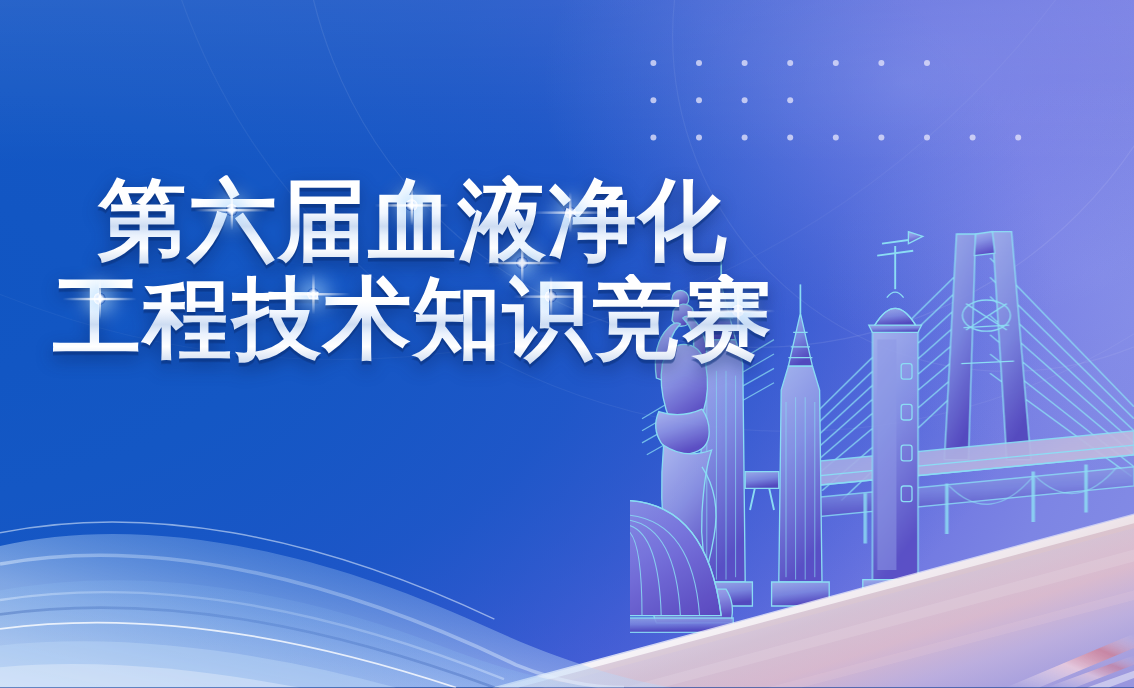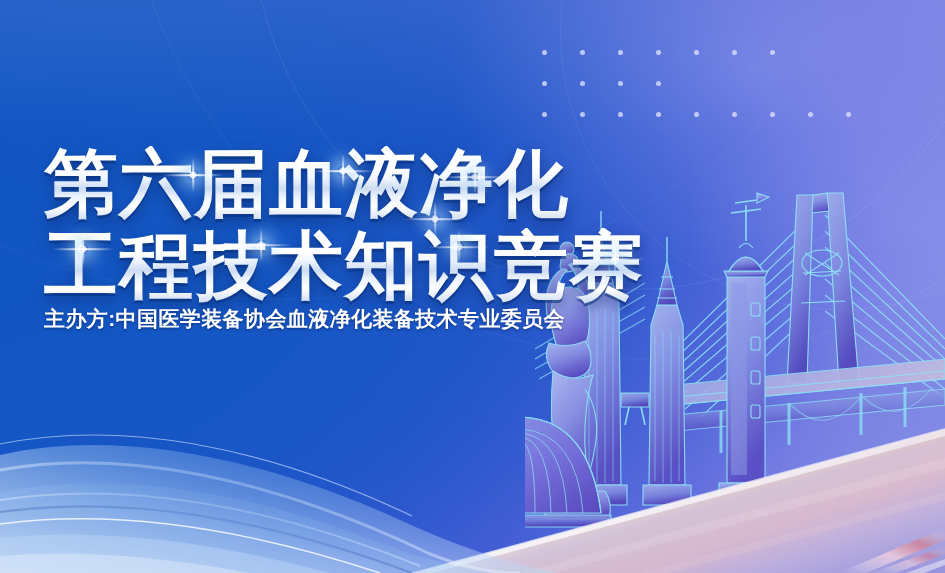--- a/index.html
+++ b/index.html
@@ -6,20 +6,21 @@
   html,body{margin:0;padding:0;background:#0d2b6b;}
   *{box-sizing:border-box;}
 
   #stage{
     position:relative;
     width:945px;height:573px;
     overflow:hidden;
     font-family:"Liberation Sans","DejaVu Sans",sans-serif;
     background:#1b57bf;
     user-select:none;
+    text-align:center;
   }
 
   
   .layer{position:absolute;inset:0;pointer-events:none;}
 
   
   .bg-base{
     background:
       linear-gradient(115deg,
         #1456c4 0%,
@@ -470,17 +471,16 @@
           <i class="h bx"></i>
           <i class="h by"></i>
       </div>
       <div class="spark" style="left:540px;top:96px;width:62px;height:34px;opacity:.8;">
         <i class="core"></i>
           <i class="h bx"></i>
           <i class="h by"></i>
       </div>
     </div>
 
-    <div class="sub s1">主办方:中国医学装备协会血液净化装备技术专业委员会</div>
 
   </div>
 
 </div>
 
 </body></html>

